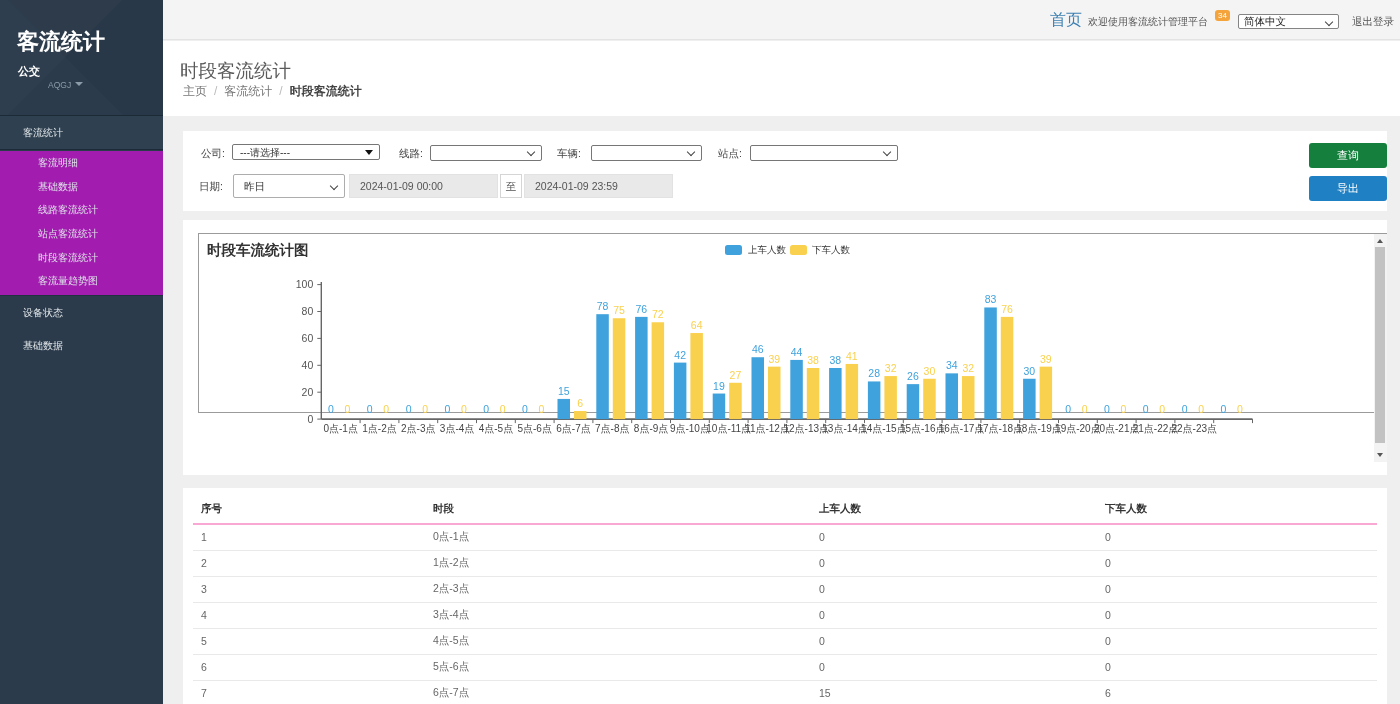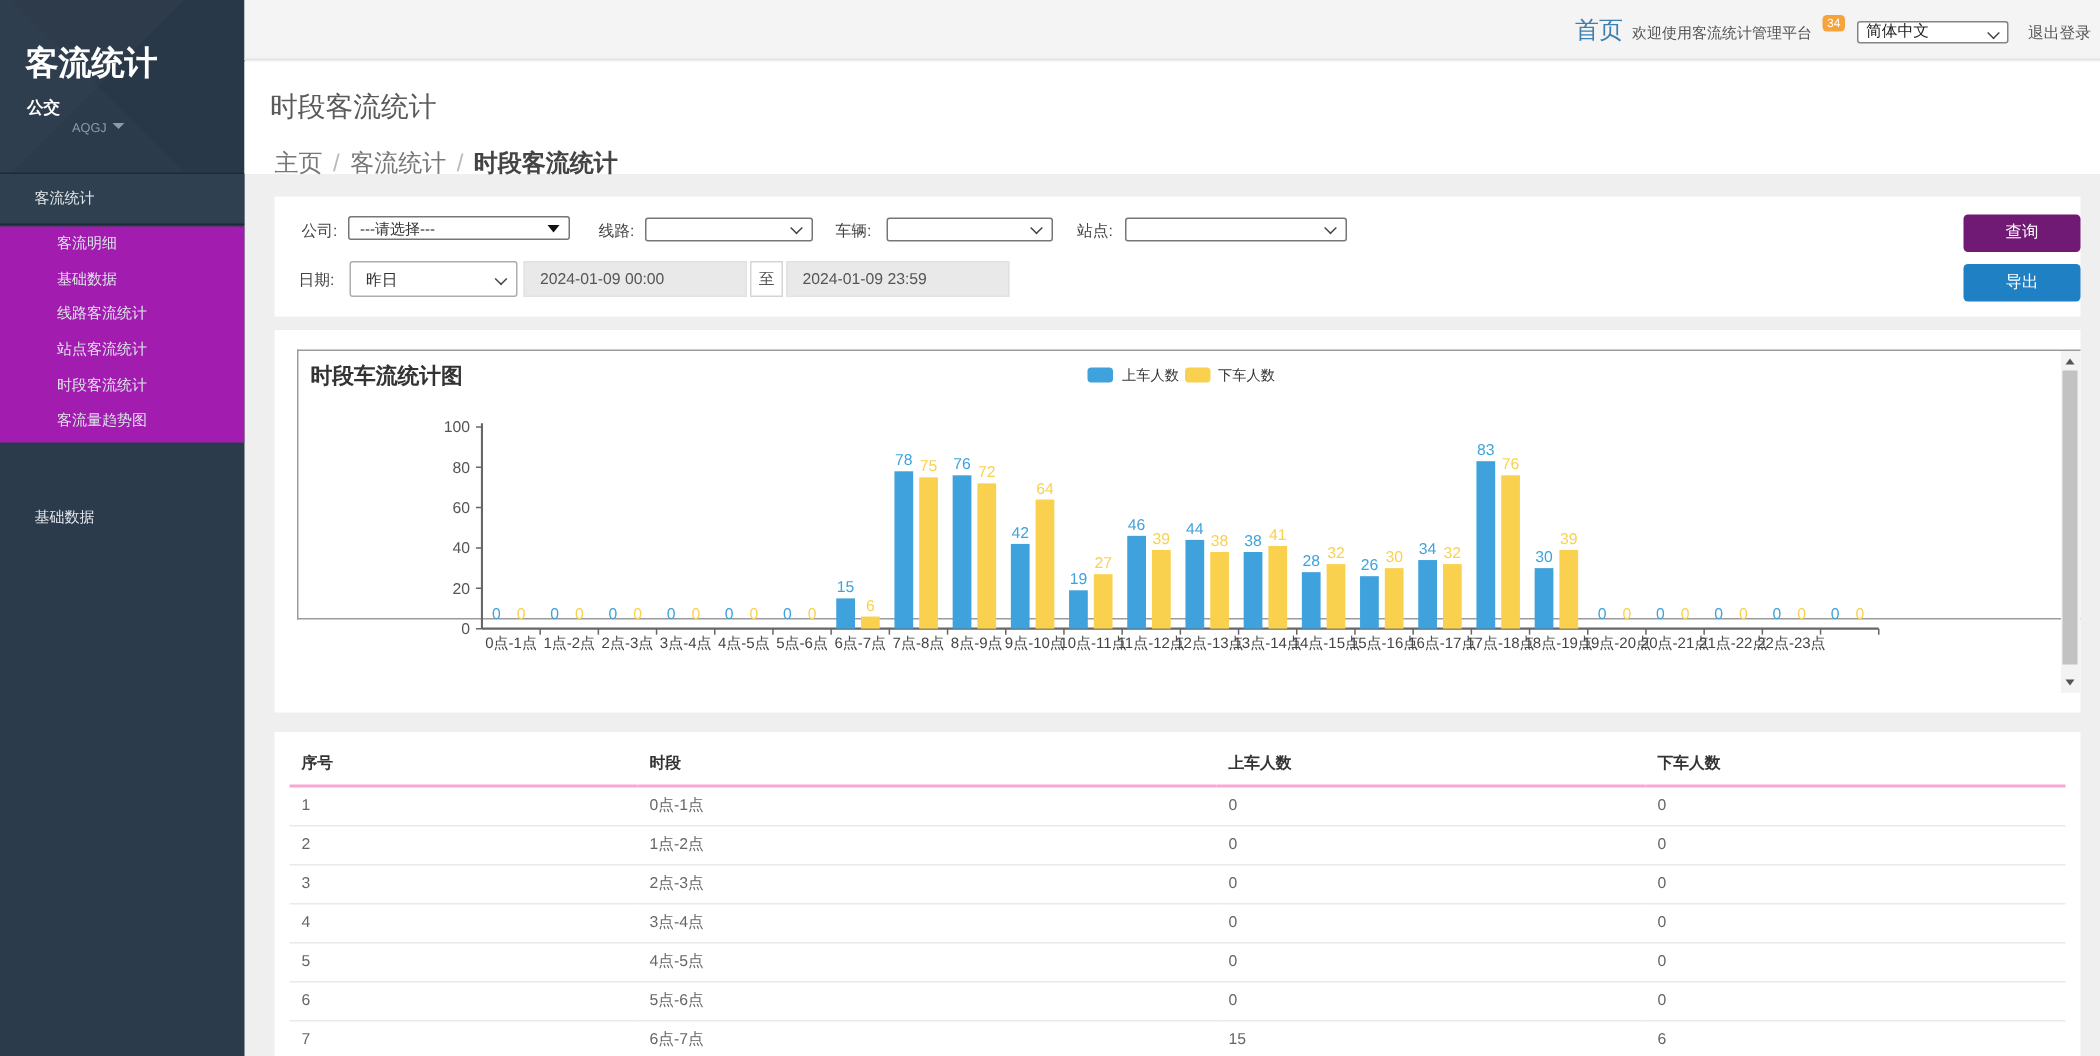--- a/index.html
+++ b/index.html
@@ -27,38 +27,38 @@
   #homelink { position:absolute; left:887px; top:10px; color:#3c7fb1; font-size:16px; }
   #welcome { position:absolute; left:925px; top:15px; color:#555; font-size:10px; }
   #badge { position:absolute; left:1052px; top:10px; background:#f5a43b; color:#fff; font-size:8px; padding:1px 3px; border-radius:3px; }
   #langsel { position:absolute; left:1075px; top:14px; width:101px; height:15px; background:#fff; border:1px solid #848484; border-radius:2px; font-size:10.5px; color:#222; line-height:13px; padding-left:5px; }
   #langsel .chev { position:absolute; right:6px; top:4px; }
   #logout { position:absolute; left:1189px; top:15px; color:#555; font-size:10.5px; }
 
   
   #pghead { left:163px; top:41px; width:1237px; height:75px; background:#fff; }
   #pgtitle { position:absolute; left:17px; top:17px; font-size:18.5px; color:#5a5a5a; }
-  #crumbs { position:absolute; left:20px; top:58px; font-size:16px; color:#777; }
+  #crumbs { position:absolute; left:20px; top:42px; font-size:12px; color:#777; }
   #crumbs b { color:#444; }
   #crumbs .sep { color:#bbb; padding:0 7px; }
 
   
   .card { background:#fff; position:absolute; }
   #card-filter { left:183px; top:131px; width:1204px; height:80px; }
   #card-chart  { left:183px; top:220px; width:1204px; height:255px; }
   #card-table  { left:183px; top:488px; width:1204px; height:216px; }
 
   
   .flabel { position:absolute; font-size:10.5px; color:#444; }
   .sel { position:absolute; background:#fff; border:1px solid #767676; border-radius:2px; }
   .chev { display:inline-block; width:6px; height:6px; border-right:1.5px solid #444; border-bottom:1.5px solid #444; transform:rotate(45deg); }
   .sel .chev { position:absolute; right:7px; top:3px; }
   .tri { width:0; height:0; border-left:4px solid transparent; border-right:4px solid transparent; border-top:5px solid #111; position:absolute; }
   .btn { position:absolute; left:1126px; width:78px; height:25px; border-radius:3px; color:#fff; font-size:11px; text-align:center; line-height:25px; }
-  #btn-q { top:12px; background:#701a75; }
+  #btn-q { top:12px; background:#15803d; }
   #btn-e { top:45px; background:#1f80c4; }
   .dinput { position:absolute; top:43px; height:24px; background:#e9e9e9; border:1px solid #e2e2e2; font-size:10.5px; color:#555; line-height:22px; padding-left:10px; }
 
   
   #chartbox { position:absolute; left:15px; top:13px; width:1189px; height:180px; border:1px solid #9b9b9b; border-right:none; }
   #charttitle { position:absolute; left:8px; top:7px; font-size:14.5px; font-weight:bold; color:#333; }
   #legend { position:absolute; left:0; top:0; font-size:10px; color:#333; }
   #legend span.lbl { position:absolute; top:10px; white-space:nowrap; font-size:9.5px; }
   .lsw { position:absolute; top:11px; width:17px; height:10px; border-radius:2.5px; }
   
@@ -83,20 +83,21 @@
   <div id="acct">AQGJ<span class="caret"></span></div>
   <div class="mitem" id="mi-top">客流统计</div>
   <div id="submenu">
     <span class="smitem">客流明细</span>
     <span class="smitem">基础数据</span>
     <span class="smitem">线路客流统计</span>
     <span class="smitem">站点客流统计</span>
     <span class="smitem">时段客流统计</span>
     <span class="smitem">客流量趋势图</span>
   </div>
+  <div class="mitem" id="mi-dev">设备状态</div>
   <div class="mitem" id="mi-base">基础数据</div>
 </div>
 
 <div id="topbar" class="abs">
   <div id="homelink">首页</div>
   <div id="welcome">欢迎使用客流统计管理平台</div>
   <div id="badge">34</div>
   <div id="langsel">简体中文<span class="chev"></span></div>
   <div id="logout">退出登录</div>
 </div>

